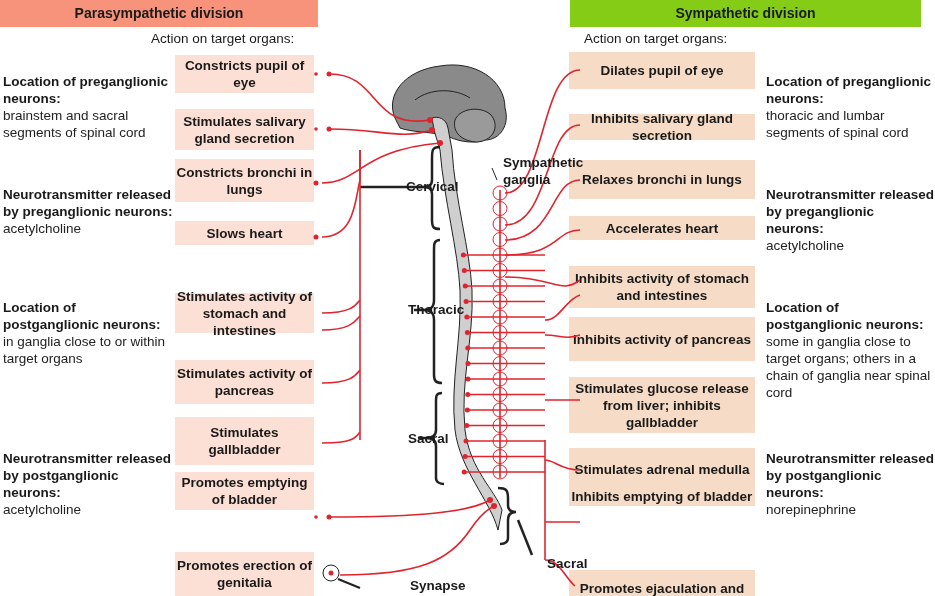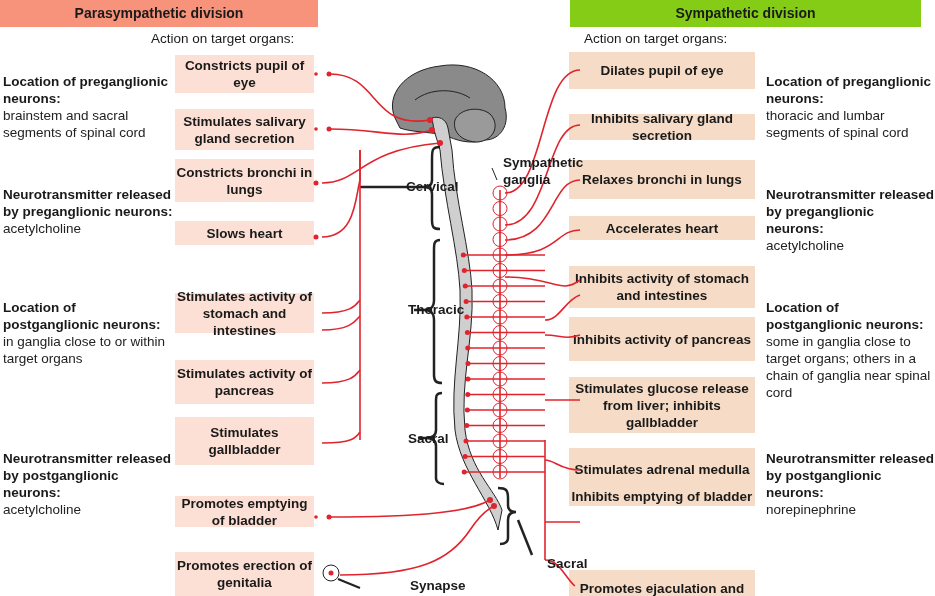--- a/index.html
+++ b/index.html
@@ -26,21 +26,21 @@
 <div class="sub" style="left:151px">Action on target organs:</div>
 <div class="sub" style="left:584px">Action on target organs:</div>
 
 <div class="box p" style="top:55px;height:38px">Constricts pupil of eye</div>
 <div class="box p" style="top:109px;height:41px">Stimulates salivary gland secretion</div>
 <div class="box p" style="top:159px;height:43px">Constricts bronchi in lungs</div>
 <div class="box p" style="top:221px;height:24px">Slows heart</div>
 <div class="box p" style="top:293px;height:40px">Stimulates activity of stomach and intestines</div>
 <div class="box p" style="top:360px;height:44px">Stimulates activity of pancreas</div>
 <div class="box p" style="top:417px;height:48px">Stimulates gallbladder</div>
-<div class="box p" style="top:496px;height:31px">Promotes emptying of bladder</div>
+<div class="box p" style="top:472px;height:38px">Promotes emptying of bladder</div>
 <div class="box p" style="top:552px;height:44px">Promotes erection of genitalia</div>
 
 <div class="box s" style="top:52px;height:37px">Dilates pupil of eye</div>
 <div class="box s" style="top:114px;height:26px">Inhibits salivary gland secretion</div>
 <div class="box s" style="top:160px;height:39px">Relaxes bronchi in lungs</div>
 <div class="box s" style="top:216px;height:24px">Accelerates heart</div>
 <div class="box s" style="top:266px;height:42px">Inhibits activity of stomach and intestines</div>
 <div class="box s" style="top:317px;height:44px">Inhibits activity of pancreas</div>
 <div class="box s" style="top:377px;height:56px">Stimulates glucose release from liver; inhibits gallbladder</div>
 <div class="box s" style="top:448px;height:42px">Stimulates adrenal medulla</div>

